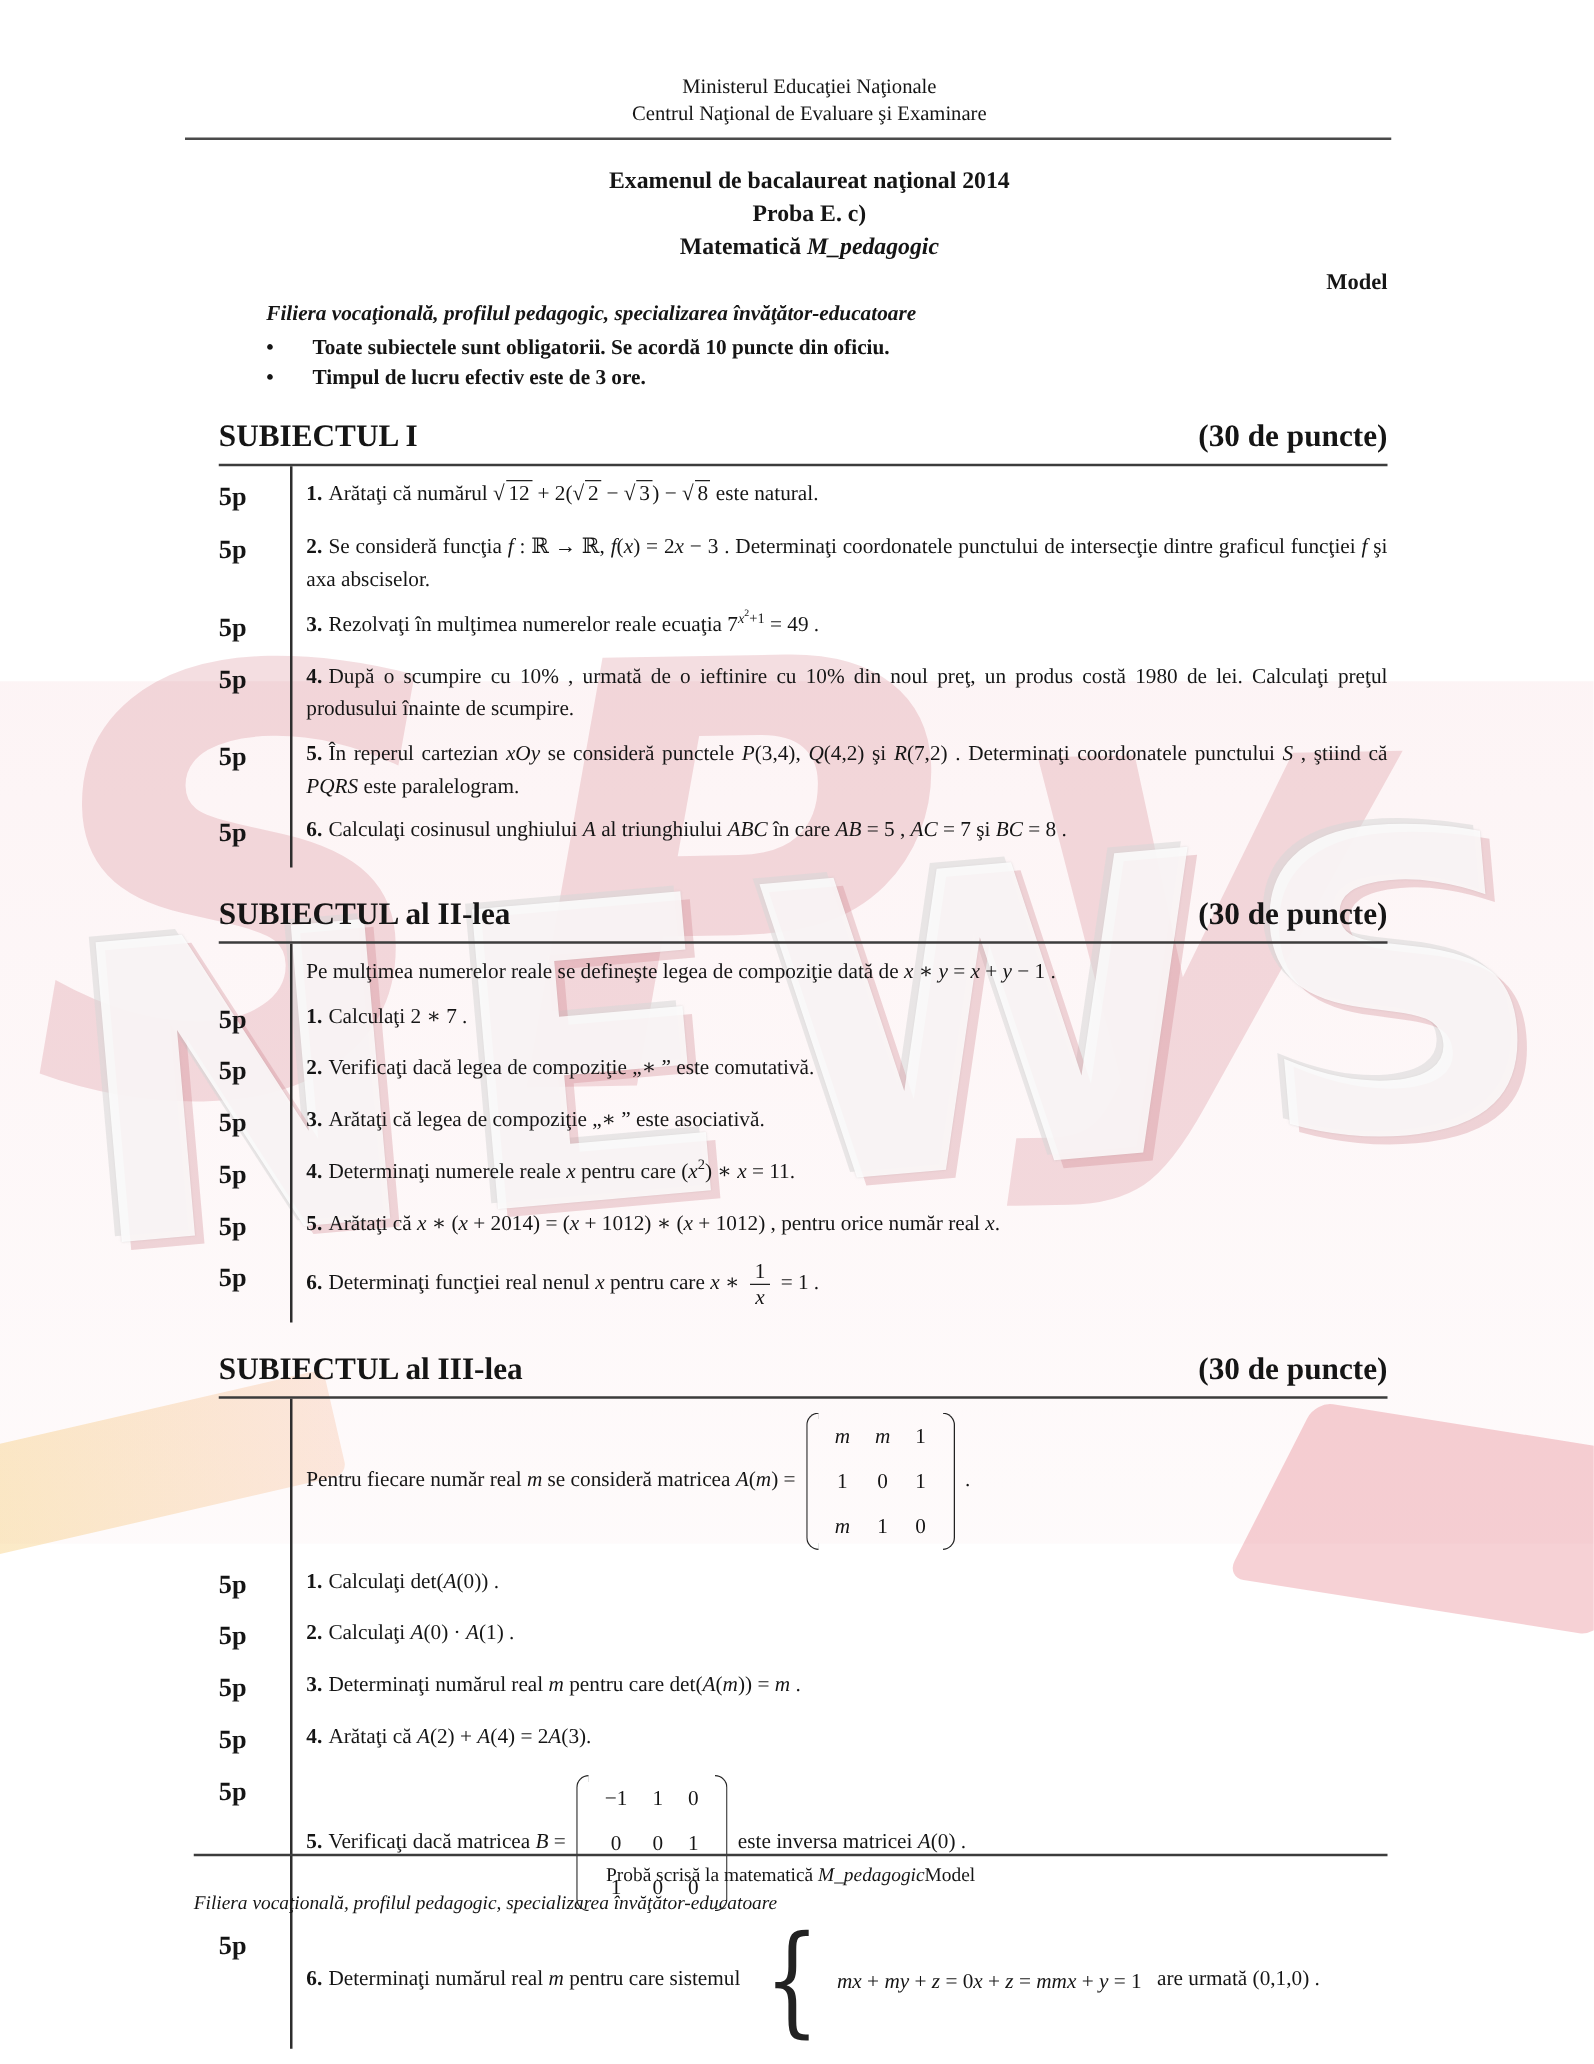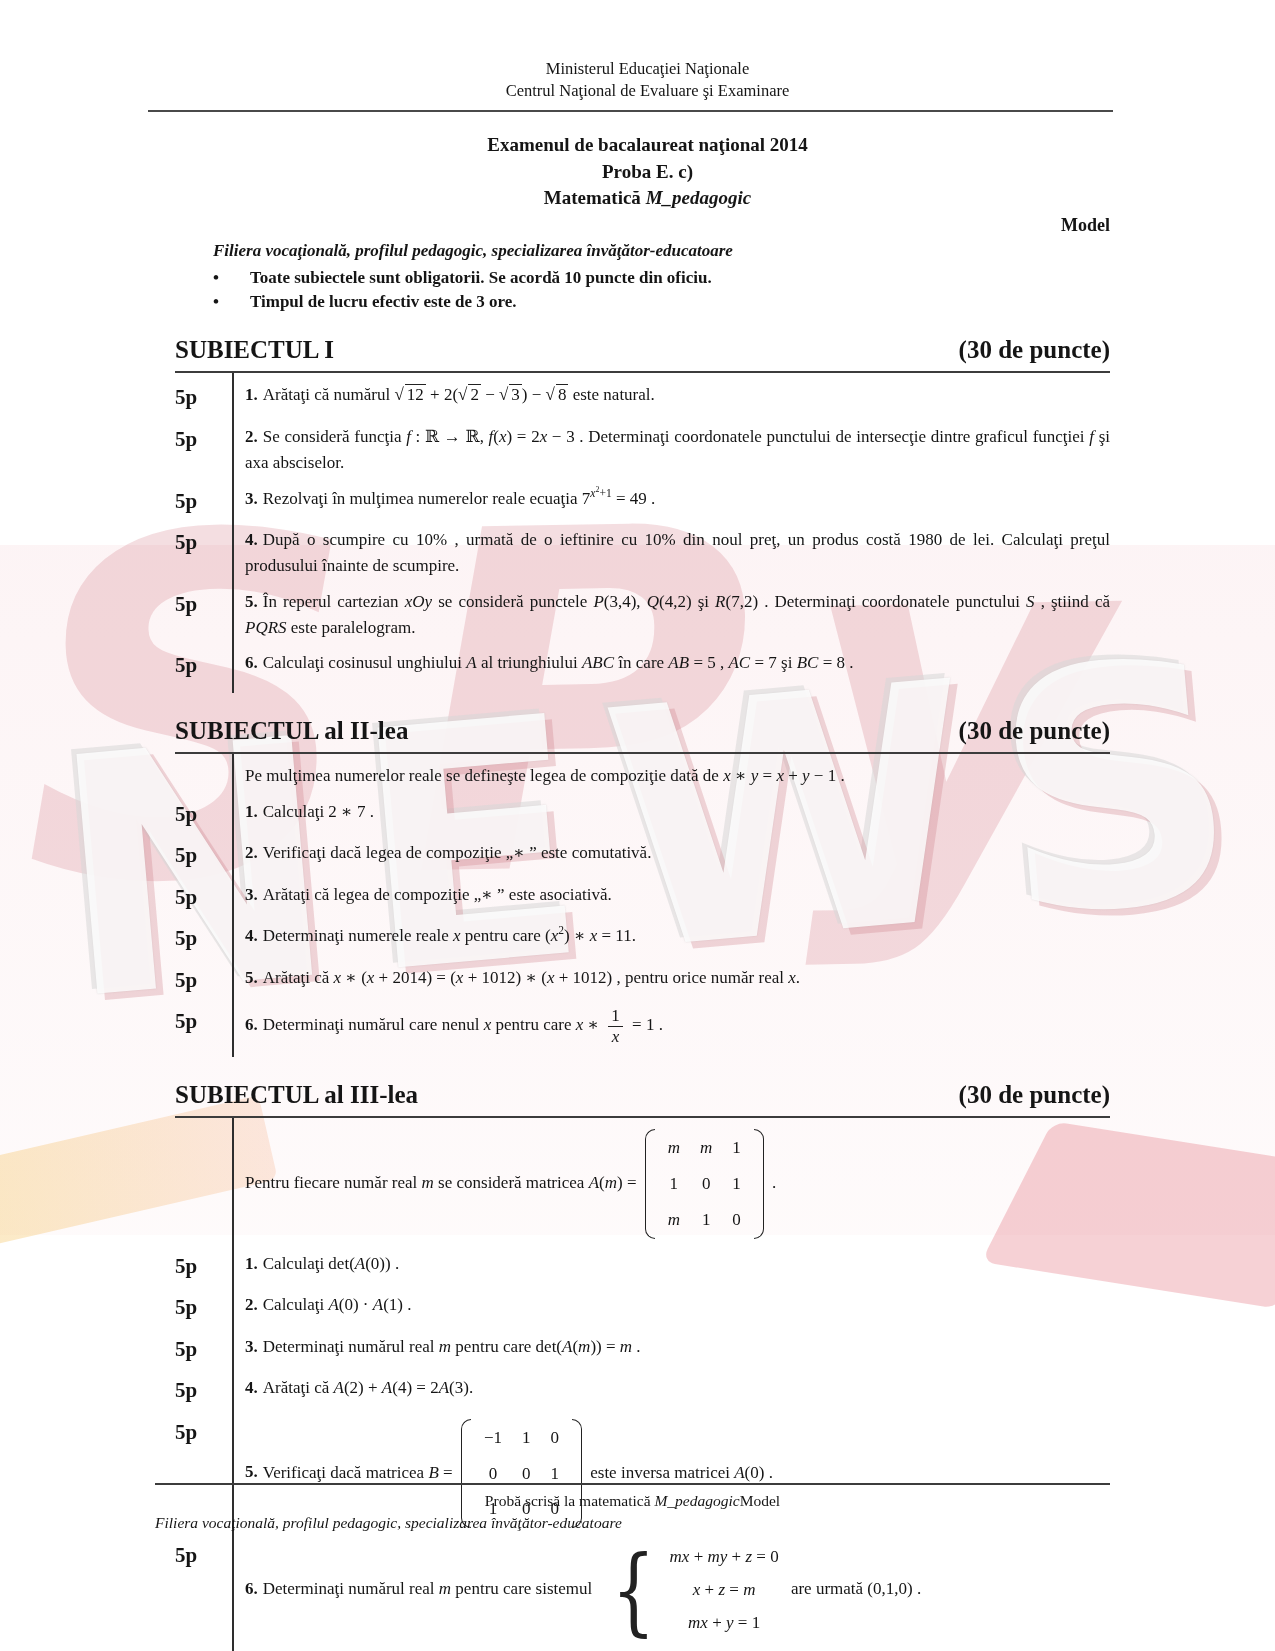--- a/index.html
+++ b/index.html
@@ -58,21 +58,21 @@
   .frac-d{border-top:1.3px solid #222;padding:0 4px;}
   .matrix{display:inline-flex;align-items:stretch;vertical-align:middle;margin:2px 4px;}
   .paren{width:9px;border:1.7px solid #222;}
   .paren.l{border-right:none;border-radius:15px 0 0 15px;}
   .paren.r{border-left:none;border-radius:0 15px 15px 0;}
   .mat-grid{display:grid;grid-template-columns:repeat(3,auto);column-gap:20px;row-gap:10px;
     padding:6px 13px;align-content:center;justify-items:center;}
   .cases{display:inline-flex;align-items:center;vertical-align:middle;margin:0 6px;}
   .cases .brace{font-family:"DejaVu Serif",serif;font-size:96px;line-height:.9;font-weight:400;
     transform:scaleX(.72);display:inline-block;margin-right:4px;color:#222;}
-  .cases .case-rows{display:flex;flex-direction:column;align-items:center;row-gap:7px;padding:4px 2px;}
+  .cases .case-rows{display:flex;flex-direction:row;align-items:center;row-gap:17px;padding:4px 2px;}
   
   .footer{position:absolute;left:155px;right:165px;top:1483px;z-index:2;font-size:15.5px;line-height:1.45;}
   .footer-rule{border-top:2px solid #3c3c3c;margin-bottom:5px;}
   .footer-l1{display:flex;justify-content:center;}
   .italic{font-style:italic;}
 </style>
 </head>
 <body>
 
 <div class="wm">
@@ -170,21 +170,21 @@
           <div class="row">
             <div class="pts">5p</div>
             <div class="body-cell"><span class="item-num">4.</span><span class="seg-t">Determinaţi numerele reale </span><span class="seg-i">x</span><span class="seg-t"> pentru care (</span><span class="seg-i">x</span><sup class="seg-sup"><span class="seg-t">2</span></sup><span class="seg-t">) ∗ </span><span class="seg-i">x</span><span class="seg-t"> = 11.</span></div>
           </div>
           <div class="row">
             <div class="pts">5p</div>
             <div class="body-cell"><span class="item-num">5.</span><span class="seg-t">Arătaţi că  </span><span class="seg-i">x</span><span class="seg-t"> ∗ (</span><span class="seg-i">x</span><span class="seg-t"> + 2014) = (</span><span class="seg-i">x</span><span class="seg-t"> + 1012) ∗ (</span><span class="seg-i">x</span><span class="seg-t"> + 1012) , pentru orice număr real </span><span class="seg-i">x</span><span class="seg-t">.</span></div>
           </div>
           <div class="row">
             <div class="pts">5p</div>
-            <div class="body-cell"><span class="item-num">6.</span><span class="seg-t">Determinaţi numărul care nenul  </span><span class="seg-i">x</span><span class="seg-t">  pentru care  </span><span class="seg-i">x</span><span class="seg-t"> ∗ </span><span class="frac">
+            <div class="body-cell"><span class="item-num">6.</span><span class="seg-t">Determinaţi funcţiei real nenul  </span><span class="seg-i">x</span><span class="seg-t">  pentru care  </span><span class="seg-i">x</span><span class="seg-t"> ∗ </span><span class="frac">
                 <span class="frac-n"><span class="seg-t">1</span></span>
                 <span class="frac-d"><span class="seg-i">x</span></span>
               </span><span class="seg-t"> = 1 .</span></div>
           </div>
         </div>
       </div>
       <div class="section">
         <div class="sec-head">
           <span>SUBIECTUL al III-lea</span>
           <span>(30 de puncte)</span>

